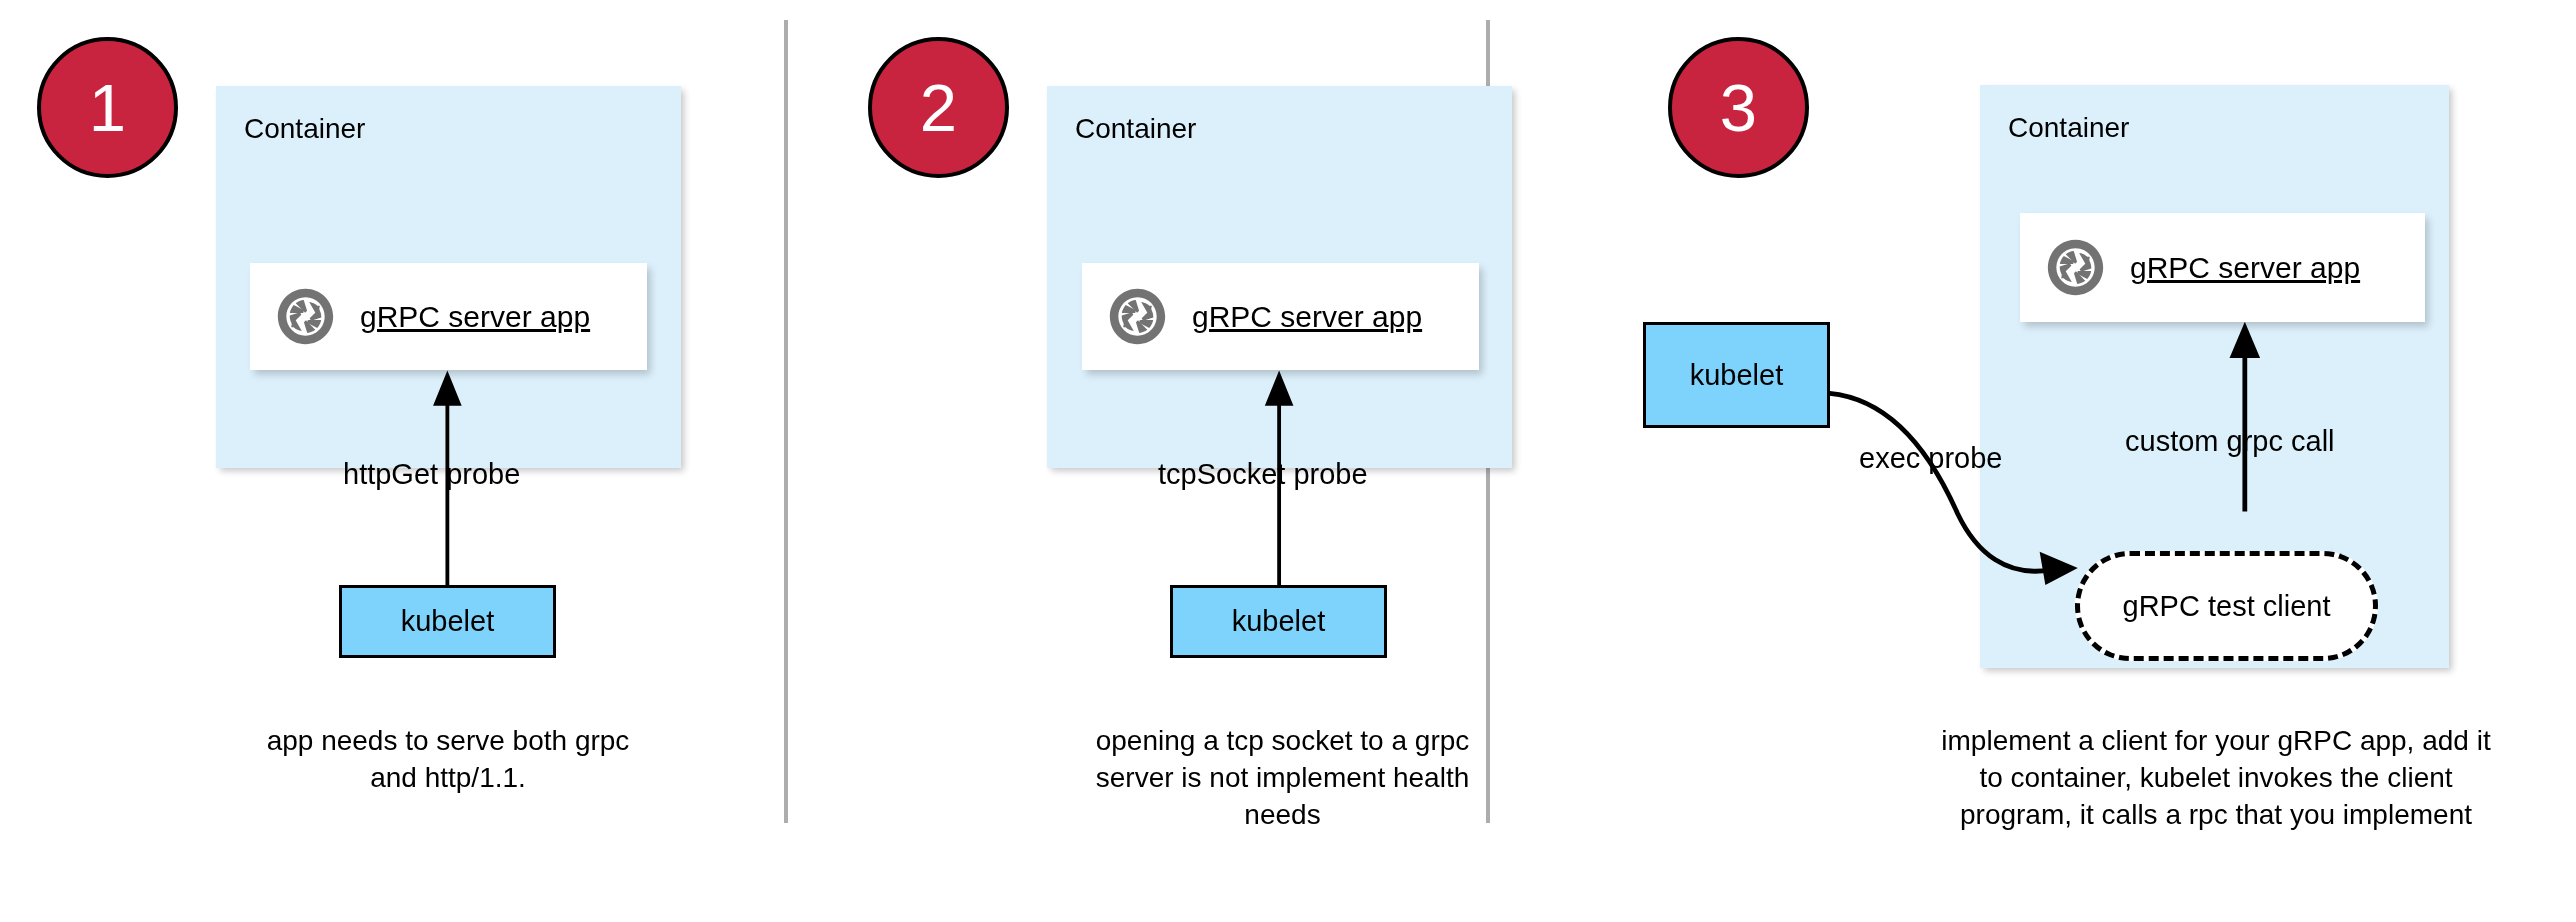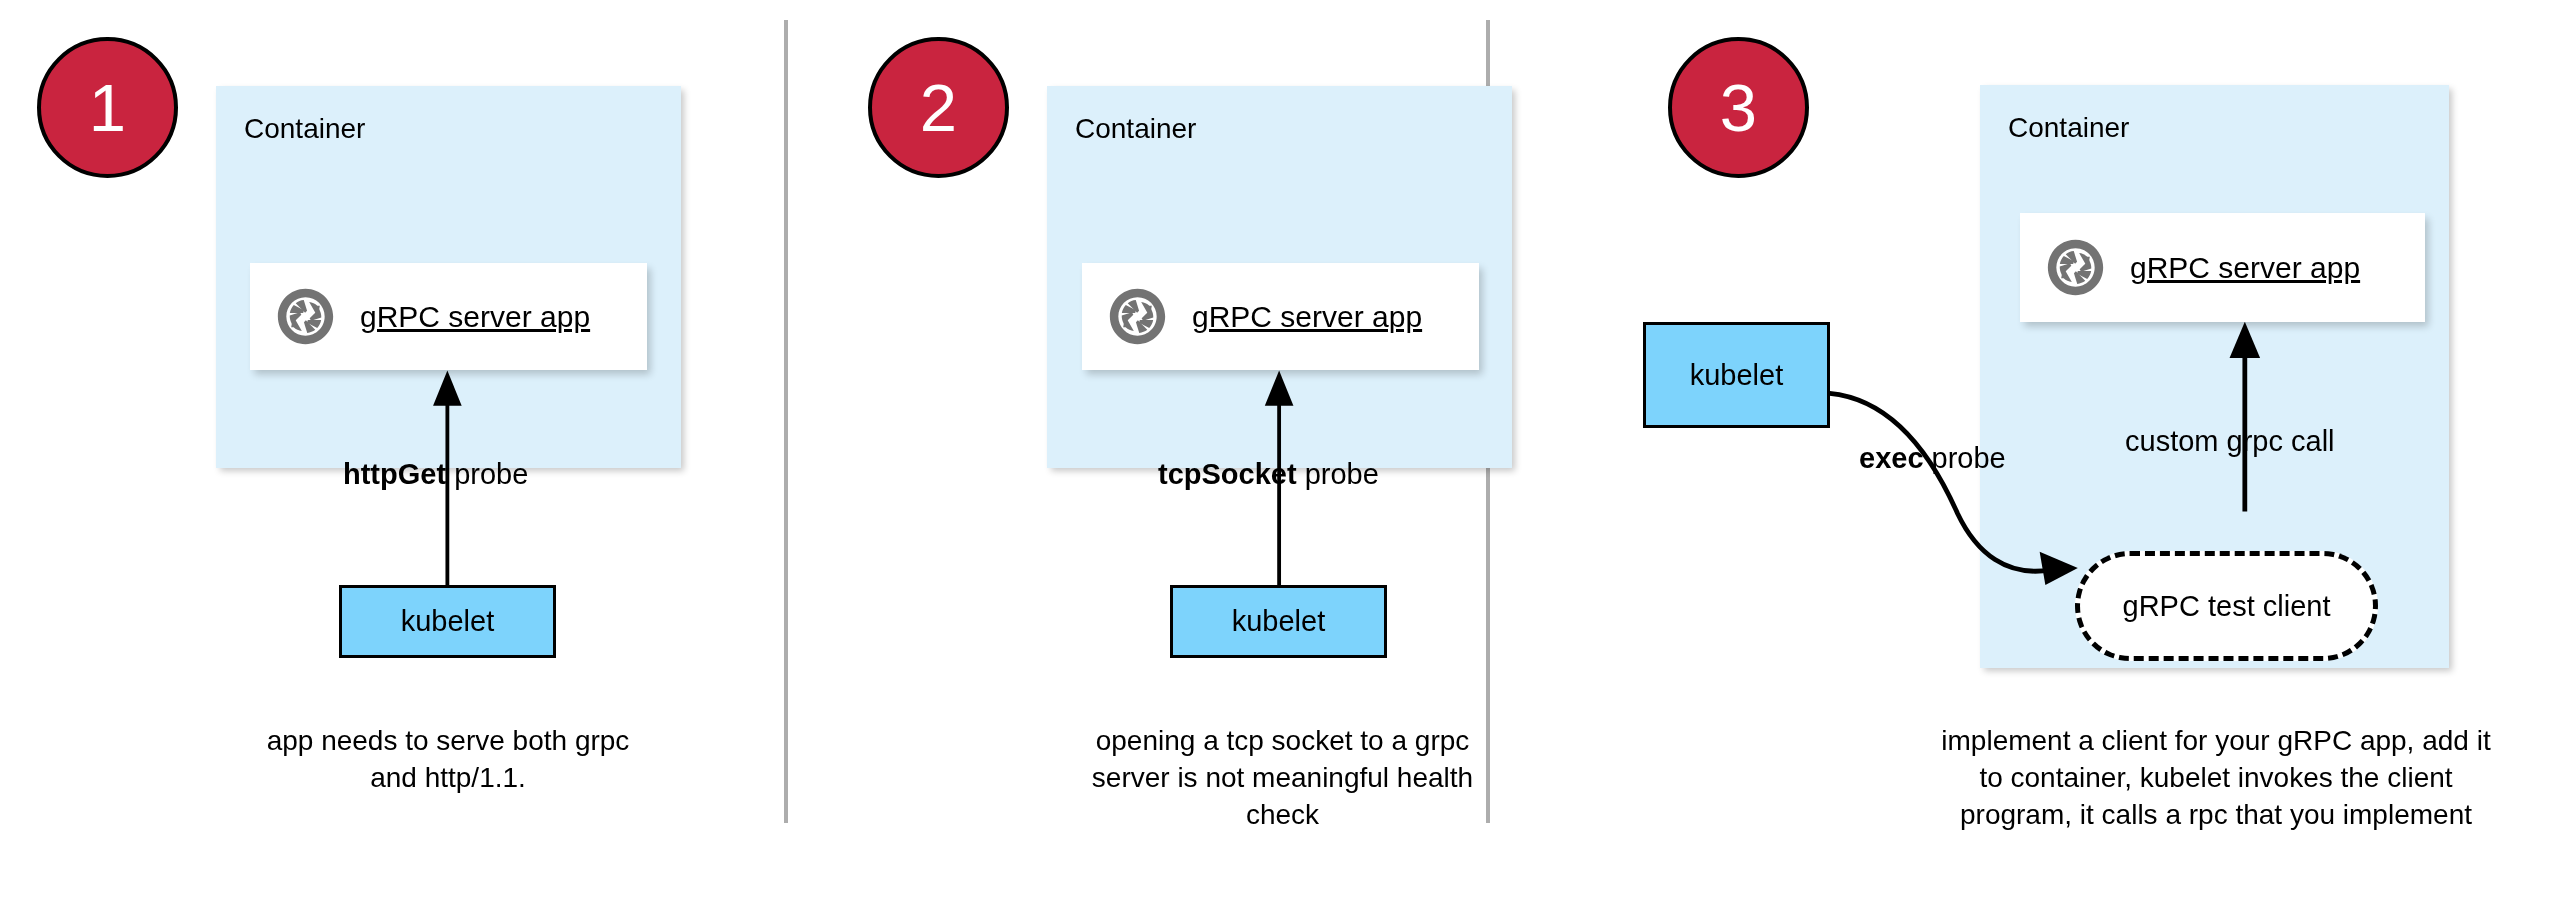--- a/index.html
+++ b/index.html
@@ -94,21 +94,21 @@
     margin-top:38px;
   }
 
   
   .arrow-svg{position:absolute;overflow:visible;pointer-events:none;}
   .edge-label{
     position:absolute;
     font-size:29px;line-height:1;white-space:nowrap;
     color:#000000;
   }
-  .edge-label b{font-weight:bold;}
+  .edge-label b{font-weight:normal;}
 
   
   .caption{
     position:absolute;
     text-align:center;
     font-size:28px;
     line-height:1.33;
     color:#000000;
   }
 </style>
@@ -201,22 +201,22 @@
     <div class="edge-label" style="left:372px;top:460px;">
       <b>tcpSocket</b><span> probe</span>
     </div>
 
     <div class="kubelet-box" style="left:384px;top:585px;width:217px;height:73px;">
       <span>kubelet</span>
     </div>
 
     <div class="caption" style="left:258px;top:722px;width:477px;">
       <div>opening a tcp socket to a grpc</div>
-      <div>server is not meaningful health</div>
-      <div>check</div>
+      <div>server is not implement health</div>
+      <div>needs</div>
     </div>
   </div>
 
   <div id="panel-3" class="panel">
 
     <div class="step-badge" style="left:180px;top:37px;">
       <span>3</span>
     </div>
 
     <div class="container-box" style="left:492px;top:85px;width:469px;height:583px;">

